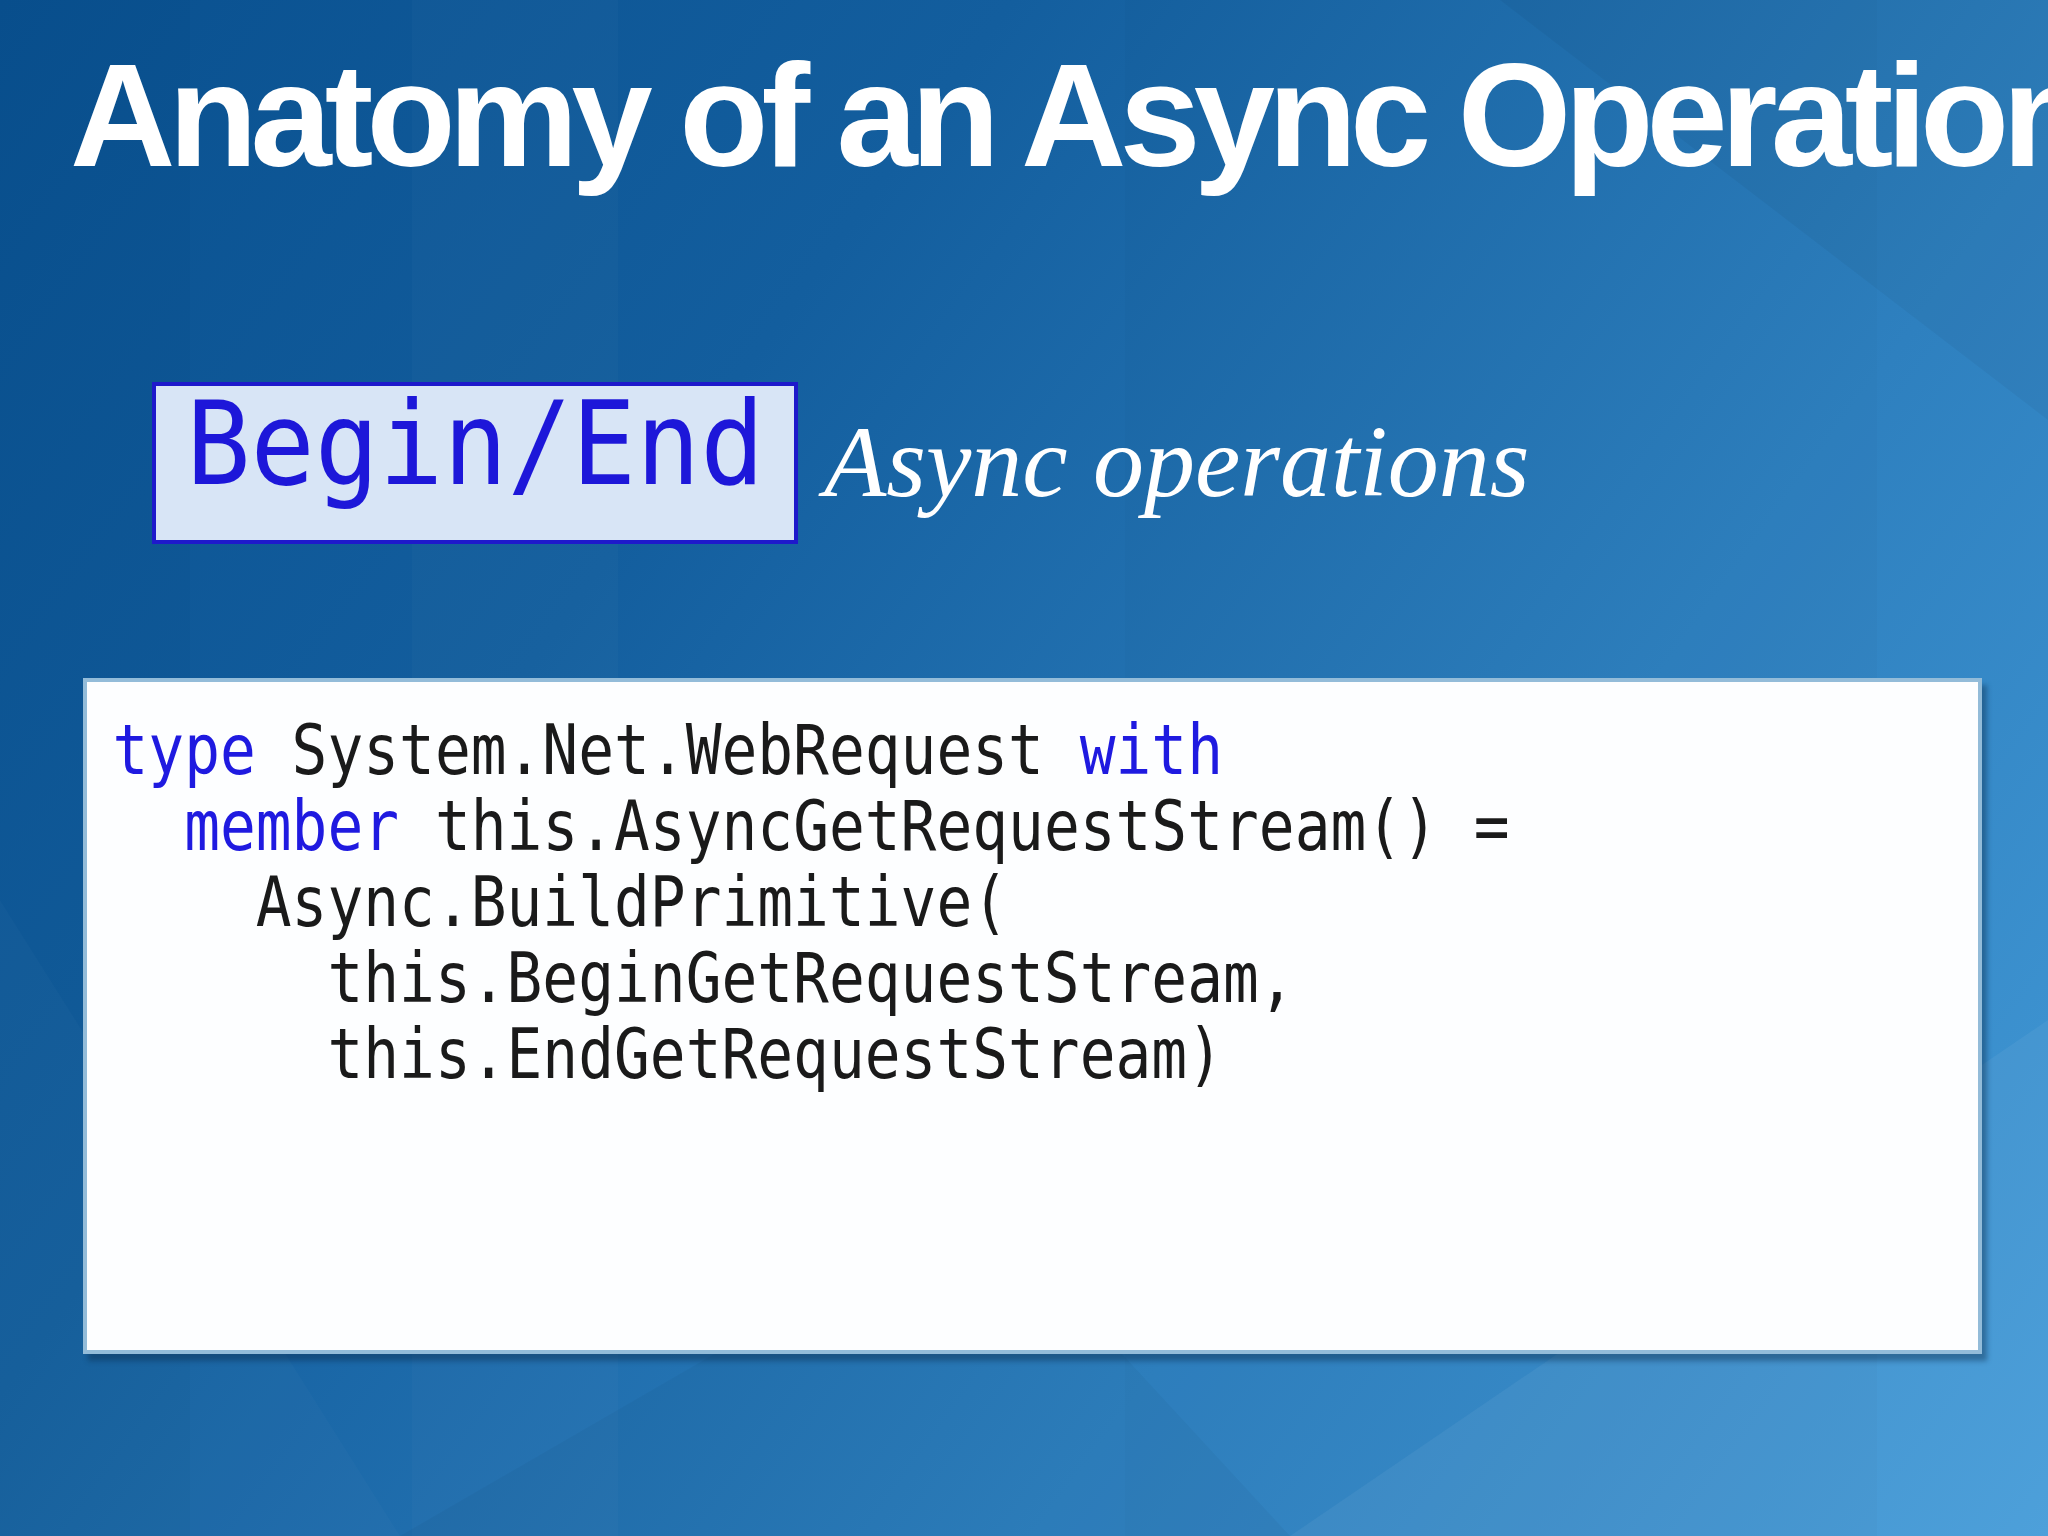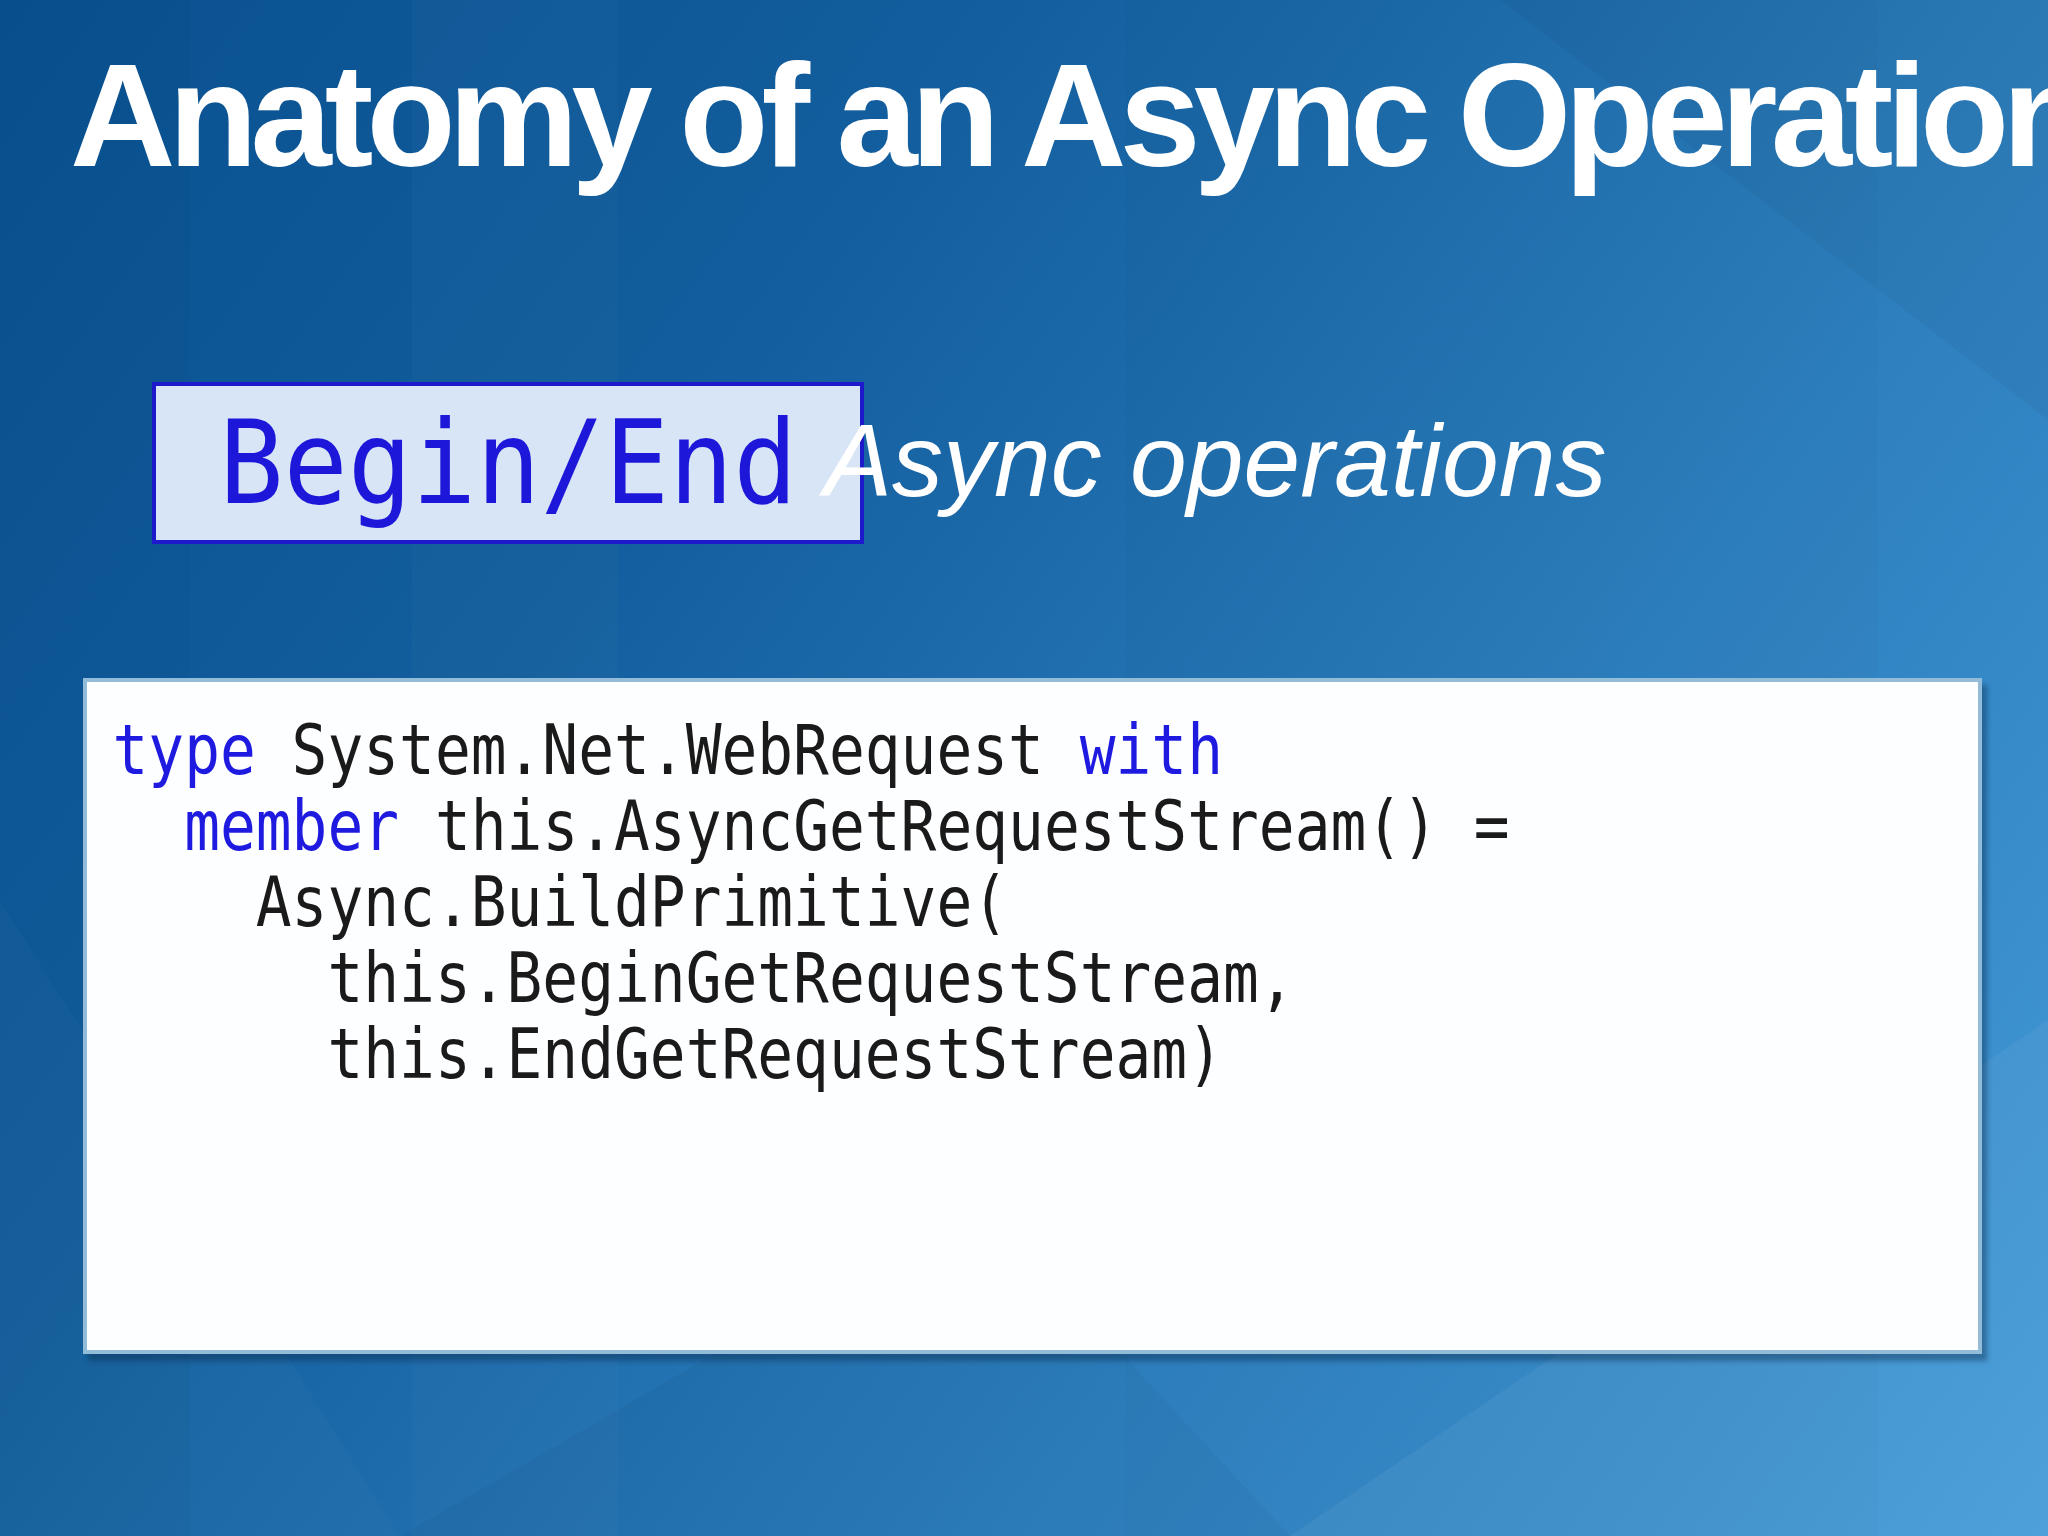--- a/index.html
+++ b/index.html
@@ -28,43 +28,42 @@
     font-weight: 700;
     letter-spacing: -7px;
     color: #ffffff;
     white-space: nowrap;
     line-height: 1.1;
   }
   .callout-box {
     position: absolute;
     left: 152px;
     top: 382px;
-    width: 712px;
+    width: 646px;
     height: 162px;
     box-sizing: border-box;
     background: #d8e5f6;
     border: 4px solid #1e19cb;
     display: flex;
-    align-items: center;
     justify-content: center;
   }
   .callout-label {
     font-family: "DejaVu Sans Mono", monospace;
     font-size: 116px;
     color: #1d17d9;
     transform: scaleX(0.92);
     transform-origin: 50% 50%;
     white-space: nowrap;
     line-height: 1;
   }
   .callout-desc {
     position: absolute;
     left: 824px;
     top: 408px;
-    font-family: Liberation Sans, sans-serif;
+    font-family: Liberation Serif, serif;
     font-style: italic;
     font-size: 102px;
     color: #ffffff;
     white-space: nowrap;
     line-height: 1.05;
   }
   .code-box {
     position: absolute;
     left: 83px;
     top: 678px;

